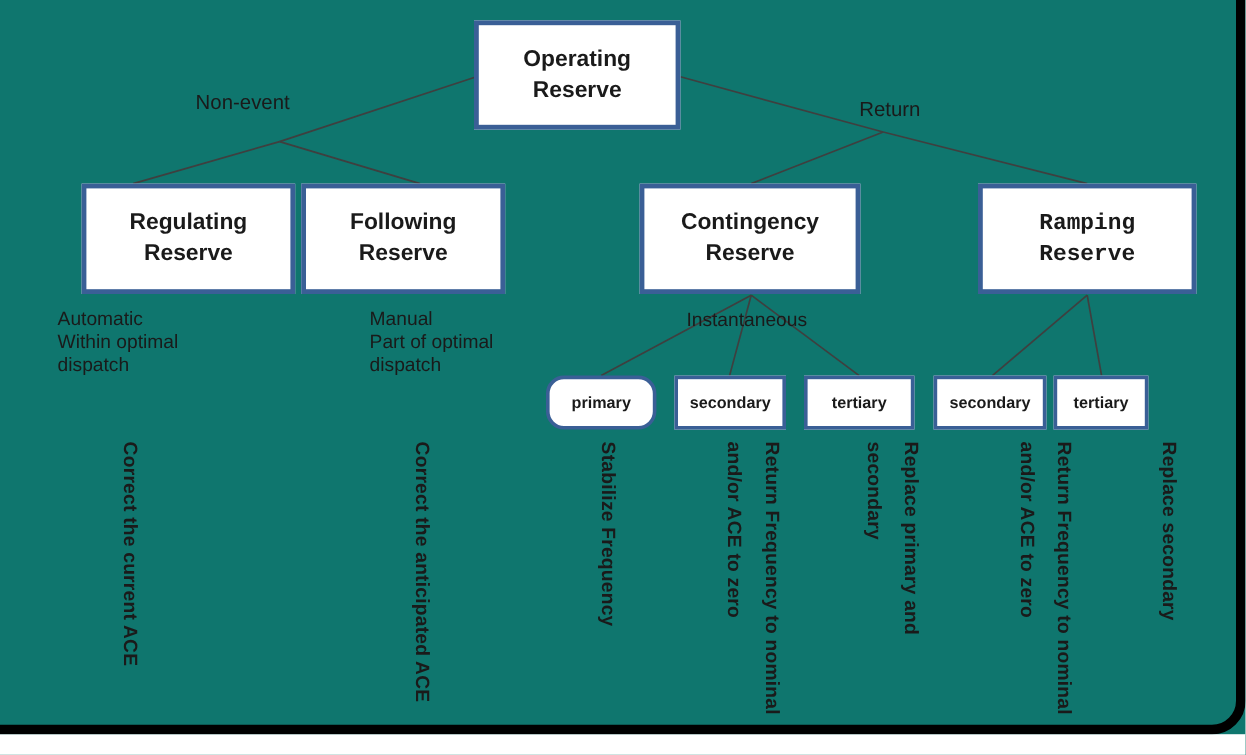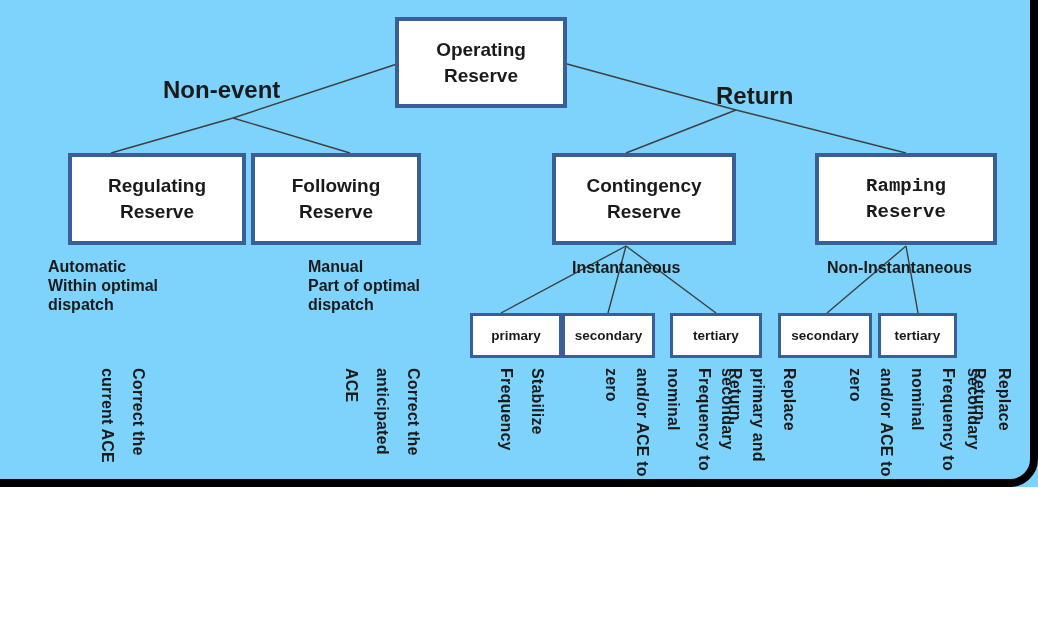--- a/index.html
+++ b/index.html
@@ -1,33 +1,33 @@
 <!DOCTYPE html>
 <html><head>
 <meta charset="utf-8">
 <style>
   html,body{margin:0;padding:0;background:#ffffff;}
   .canvas{
-    position:relative;width:1038px;height:487px;background:#7dd3fc;
+    position:relative;width:1038px;height:612px;background:#0f766e;
     overflow:hidden;font-family:"Liberation Sans",sans-serif;color:#1a1a1a;
   }
   .frame{
     position:absolute;left:-40px;top:-40px;right:0;bottom:0;
     border:8px solid #000;border-radius:28px;pointer-events:none;
   }
   svg.lines{position:absolute;left:0;top:0;width:1038px;height:629px;}
   .node{
     position:absolute;box-sizing:border-box;background:#fff;
     border:4px solid #3a5f96;display:flex;align-items:center;justify-content:center;
     text-align:center;font-weight:bold;white-space:pre-line;
   }
   .node.big{font-size:19px;line-height:26px;}
   .node.small{border-width:3px;font-size:13.5px;line-height:16px;}
-  .branch-label{position:absolute;font-weight:bold;font-size:24px;white-space:nowrap;}
-  .note{position:absolute;font-weight:bold;font-size:16px;line-height:19px;white-space:pre-line;}
+  .branch-label{position:absolute;font-weight:normal;font-size:17px;white-space:nowrap;}
+  .note{position:absolute;font-weight:normal;font-size:16px;line-height:19px;white-space:pre-line;}
   .vnote{
     position:absolute;writing-mode:vertical-rl;font-weight:600;font-size:16px;
     line-height:31px;white-space:pre-line;letter-spacing:0.2px;
   }
 </style>
 </head>
 <body>
 
 <div class="canvas">
 
@@ -54,35 +54,34 @@
   <div class="node big" style="left:395px;top:17px;width:172px;height:91px;">Operating
 Reserve</div>
 
   <div class="branch-label" style="left:163px;top:76px;">Non-event</div>
   <div class="branch-label" style="left:716px;top:82px;">Return</div>
 
   <div class="node big" style="left:22px;top:153px;width:178px;height:92px;margin-left:46px;">Regulating
 Reserve</div>
   <div class="node big" style="left:251px;top:153px;width:170px;height:92px;">Following
 Reserve</div>
-  <div class="node big" style="left:552px;top:153px;width:184px;height:92px;">Contingency
+  <div class="node big" style="left:533px;top:153px;width:184px;height:92px;">Contingency
 Reserve</div>
   <div class="node big" style="left:815px;top:153px;width:182px;height:92px;font-family:Liberation Mono, monospace;">Ramping
 Reserve</div>
 
   <div class="note" style="left:48px;top:257px;">Automatic
 Within optimal
 dispatch</div>
   <div class="note" style="left:278px;top:257px;margin-left:30px;">Manual
 Part of optimal
 dispatch</div>
   <div class="note" style="left:572px;top:258px;">Instantaneous</div>
-  <div class="note" style="left:827px;top:258px;">Non-Instantaneous</div>
 
-  <div class="node small" style="left:470px;top:313px;width:92px;height:45px;">primary</div>
+  <div class="node small" style="left:455px;top:313px;width:92px;height:45px;border-radius:15px;">primary</div>
   <div class="node small" style="left:562px;top:313px;width:93px;height:45px;">secondary</div>
   <div class="node small" style="left:670px;top:313px;width:92px;height:45px;">tertiary</div>
   <div class="node small" style="left:778px;top:313px;width:94px;height:45px;">secondary</div>
   <div class="node small" style="left:878px;top:313px;width:79px;height:45px;">tertiary</div>
 
   <div class="vnote" style="left:92px;top:368px;">Correct the current ACE</div>
   <div class="vnote" style="left:336px;top:368px;">Correct the anticipated ACE</div>
   <div class="vnote" style="left:491px;top:368px;">Stabilize Frequency</div>
   <div class="vnote" style="left:596px;top:368px;">Return Frequency to nominal
 and/or ACE to zero</div>

